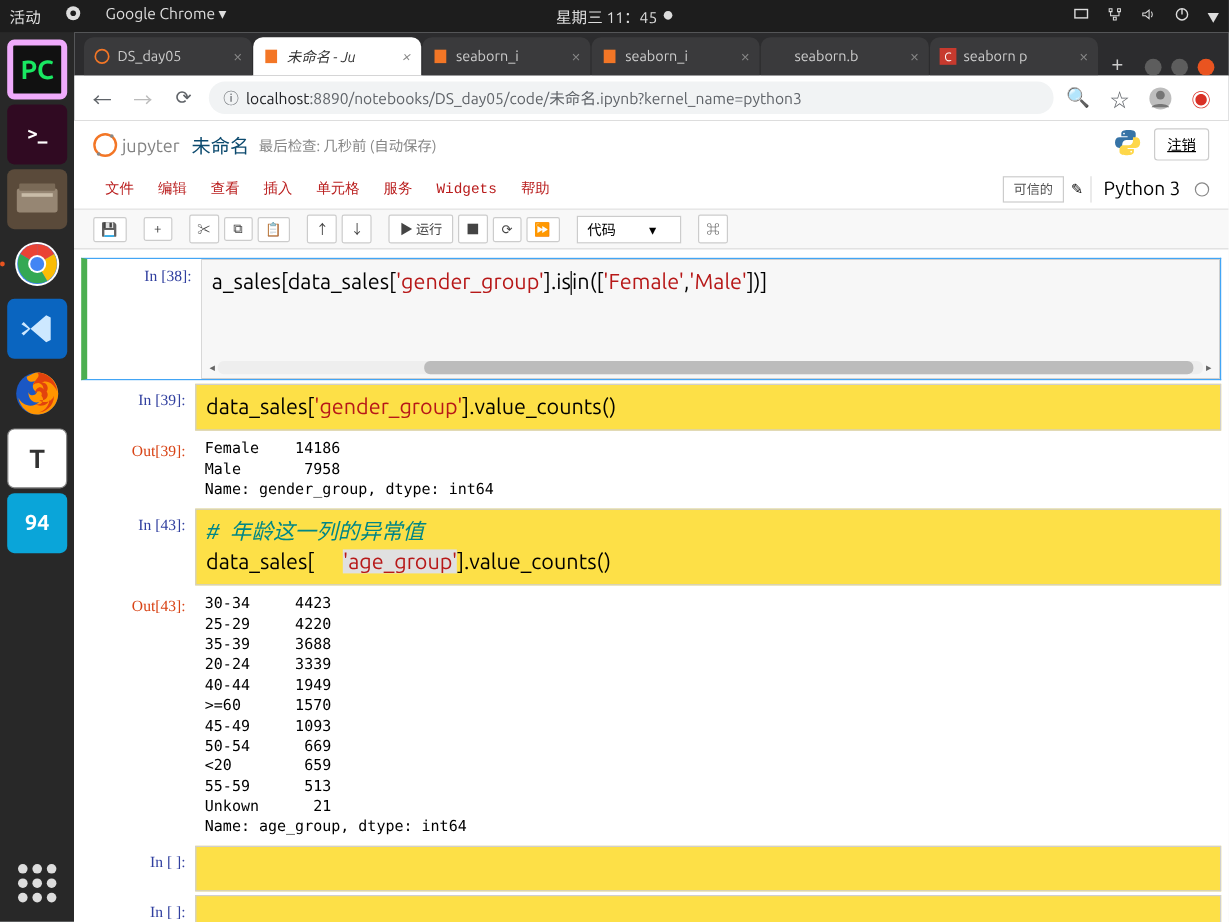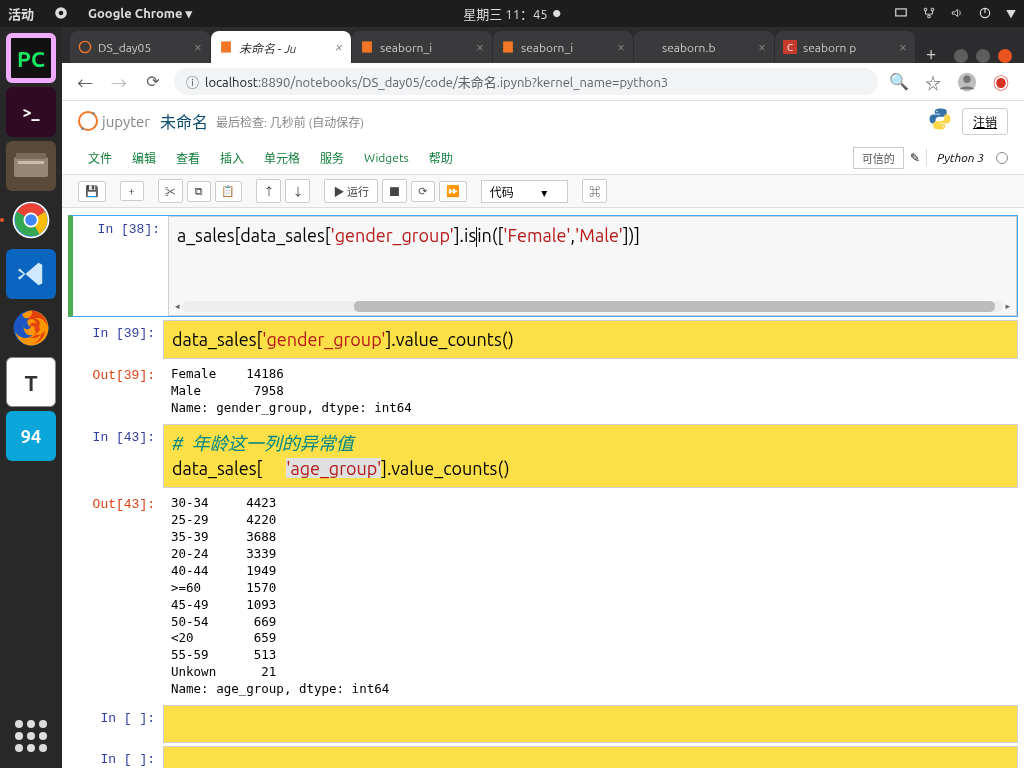--- a/index.html
+++ b/index.html
@@ -1,20 +1,20 @@
 <!DOCTYPE html>
 <html><head>
 <meta charset="utf-8">
 <style>
 * { margin: 0; padding: 0; box-sizing: border-box; font-family: Ubuntu, "Noto Sans CJK SC", sans-serif; }
 body { width: 1024px; height: 768px; background: #2c2c2c; overflow: hidden; position: relative; }
 
 
 .os-bar { height: 27px; background: #1d1d1d; color: #ddd; display: flex; align-items: center; padding: 0 8px; font-size: 13px; }
-.os-left { display: flex; align-items: center; gap: 20px; font-weight: bold; }
+.os-left { display: flex; gap: 20px; }
 .os-center { position: absolute; left: 50%; transform: translateX(-50%); display: flex; gap: 5px; align-items: center; }
 .os-right { margin-left: auto; display: flex; gap: 14px; align-items: center; }
 .os-icon svg { width: 14px; height: 14px; fill: #ddd; }
 
 
 .dock { position: absolute; left: 0; top: 27px; bottom: 0; width: 62px; background: rgba(40,40,40,0.95); display: flex; flex-direction: column; align-items: center; padding-top: 6px; gap: 4px; }
 .dock-item { width: 50px; height: 50px; border-radius: 6px; display: flex; align-items: center; justify-content: center; font-size: 22px; font-weight: bold; position: relative; }
 .dock-item.active::before { content: ''; position: absolute; left: -6px; top: 50%; transform: translateY(-50%); width: 4px; height: 4px; border-radius: 50%; background: #e95420; }
 .apps-btn { margin-top: auto; margin-bottom: 12px; width: 40px; height: 40px; display: grid; grid-template-columns: repeat(3,1fr); grid-template-rows: repeat(3,1fr); gap: 4px; padding: 4px; }
 .apps-btn span { background: #ddd; border-radius: 50%; }
@@ -45,44 +45,44 @@
 
 
 .nb-head { display: flex; align-items: center; padding: 6px 16px; border-bottom: 0; }
 .jp-logo { font-size: 15px; color: #828282; font-weight: normal; display: flex; align-items: center; gap: 4px; }
 .jp-logo .circ { width: 20px; height: 20px; border: 2px solid #f37626; border-radius: 50%; position: relative; }
 .jp-logo .circ::before, .jp-logo .circ::after { content: ''; position: absolute; width: 3px; height: 3px; background: #888; border-radius: 50%; }
 .jp-logo .circ::before { top: -1px; right: 1px; }
 .jp-logo .circ::after { bottom: -1px; left: 1px; }
 .nb-title { margin-left: 10px; font-size: 16px; color: #0c4a6e; }
 .nb-checkpoint { margin-left: 8px; font-size: 12px; color: #888; }
-.nb-head-right { margin-left: auto; display: flex; align-items: center; gap: 10px; text-decoration: underline; }
+.nb-head-right { margin-left: auto; display: flex; align-items: flex-start; gap: 10px; text-decoration: underline; }
 .py-logo { font-size: 20px; }
 .logout-btn { border: 1px solid #ccc; padding: 4px 10px; font-size: 12px; background: #fff; border-radius: 3px; }
 
 
 .nb-menu { display: flex; align-items: center; padding: 4px 16px; font-size: 12px; border-bottom: 1px solid #ddd; }
-.nb-menu .mi { padding: 4px 10px; color: #15803d; }
+.nb-menu .mi { padding: 4px 10px; color: #b91c1c; font-family: Liberation Mono, monospace; }
 .nb-menu-right { margin-left: auto; display: flex; align-items: center; gap: 6px; }
 .trusted { border: 1px solid #ccc; padding: 2px 8px; font-size: 11px; color: #555; }
-.kernel-name { border-left: 1px solid #ddd; padding: 2px 6px 2px 10px; font-size: 12px; font-style: italic; }
+.kernel-name { border-left: 1px solid #ddd; padding: 2px 6px 2px 10px; font-size: 16px; }
 .kernel-dot { width: 12px; height: 12px; border: 1px solid #888; border-radius: 50%; display: inline-block; }
 
 
 .nb-toolbar { display: flex; align-items: center; padding: 4px 16px; gap: 4px; border-bottom: 1px solid #ddd; background: #f8f8f8; }
 .tb-btn { border: 1px solid #ccc; background: #fff; padding: 3px 6px; font-size: 11px; border-radius: 2px; color: #444; min-width: 24px; text-align: center; }
 .tb-sep { width: 6px; }
 .tb-select { border: 1px solid #ccc; padding: 2px 20px 2px 8px; font-size: 12px; background: #fff; }
 
 
 .cells { padding: 4px 6px 20px; }
 .cell { display: flex; margin: 3px 0; }
 .cell.selected { border: 1px solid #42a5f5; }
 .cell.selected.edit { border-left: 5px solid #4caf50; }
-.prompt { width: 95px; flex-shrink: 0; text-align: right; padding: 6px 8px 0 0; font-family: Liberation Mono, monospace; font-size: 13px; color: #303f9f; }
+.prompt { width: 95px; flex-shrink: 0; text-align: right; padding: 6px 8px 0 0; font-family: Liberation Serif, serif; font-size: 13px; color: #303f9f; }
 .prompt.out { color: #d84315; }
 .cell-body { flex: 1; min-width: 0; }
 .code-input { border: 1px solid #cfcfcf; background: #fde047; padding: 6px 8px; font-family: Consolas, monospace; font-size: 18px; line-height: 1.35; white-space: pre; overflow-x: auto; position: relative; }
 .cell.selected .code-input { background: #f7f7f7; }
 .cell:not(.selected) .code-input { border-color: #cfcfcf; }
 .output { font-family: Consolas, monospace; font-size: 12.5px; white-space: pre; padding: 4px 0 4px 8px; line-height: 1.35; }
 .s-str { color: #b71818; }
 .s-strbg { background: #e0e0e0; margin-left: 24px; }
 .s-cmt { color: #008686; font-style: italic; }
 .cursor-i { display: inline-block; width: 1px; height: 20px; background: #000; vertical-align: middle; }

